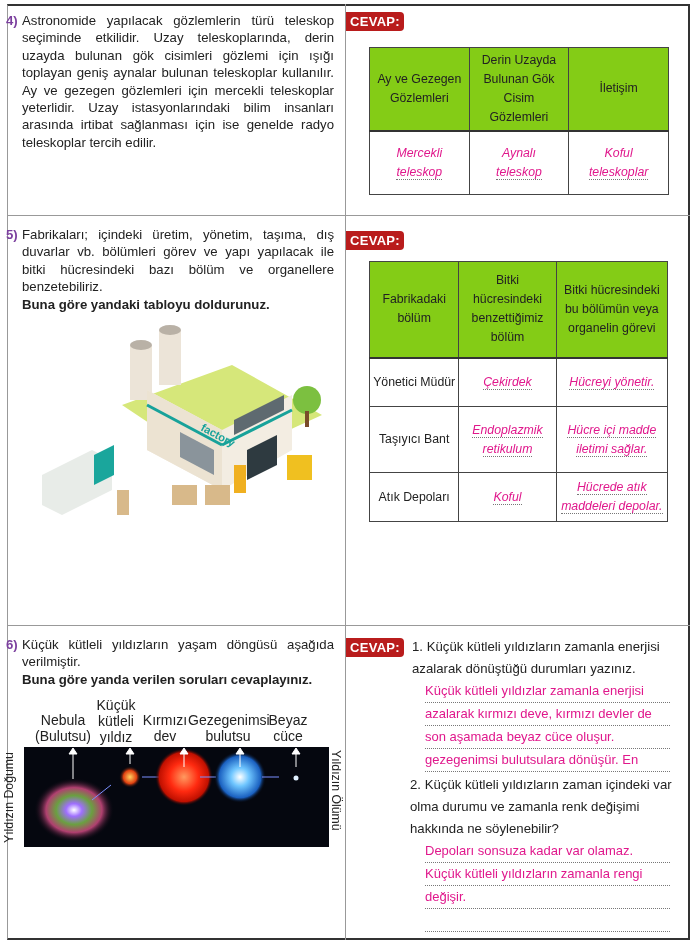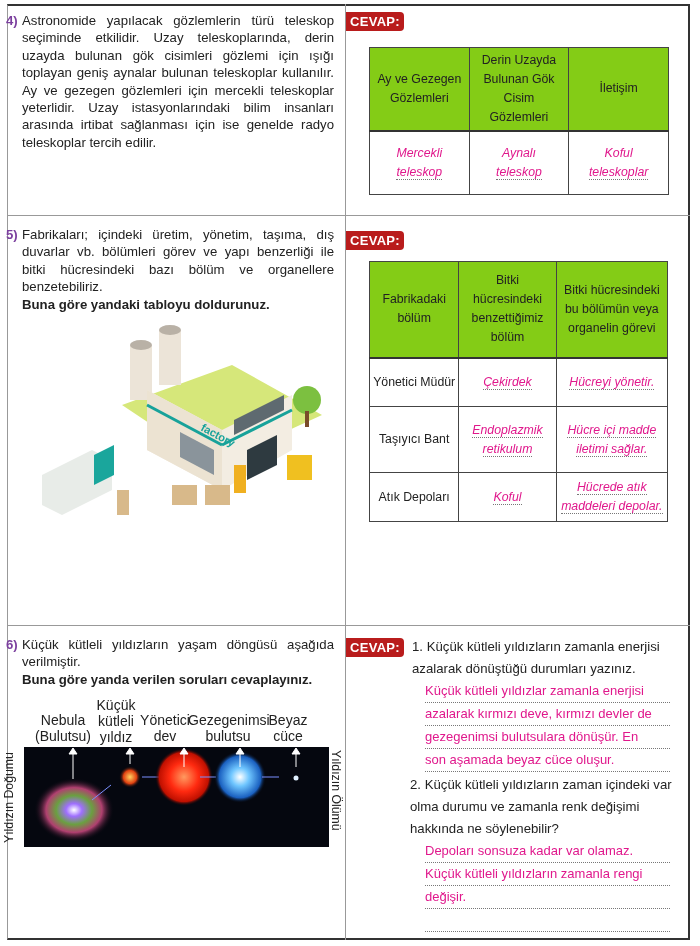--- a/index.html
+++ b/index.html
@@ -51,21 +51,21 @@
   <tr style="height:64px">
     <td><span class="ans">Mercekli</span><br><span class="ans dot">teleskop</span></td>
     <td><span class="ans">Aynalı</span><br><span class="ans dot">teleskop</span></td>
     <td><span class="ans">Koful</span><br><span class="ans dot">teleskoplar</span></td>
   </tr>
 </tbody>
   </table>
 
 <div class="q" style="top:226px">
   <span class="qnum">5)</span>
-  <span>Fabrikaları; içindeki üretim, yönetim, taşıma, dış duvarlar vb. bölümleri görev ve yapı benzerliği ile bitki hücresindeki bazı bölüm ve organellere benzetebiliriz.</span>
+  <span>Fabrikaları; içindeki üretim, yönetim, taşıma, dış duvarlar vb. bölümleri görev ve yapı yapılacak ile bitki hücresindeki bazı bölüm ve organellere benzetebiliriz.</span>
   <b>Buna göre yandaki tabloyu doldurunuz.</b>
 </div>
 
 <svg class="factory" viewBox="0 0 310 210">
   <polygon points="100,80 190,140 300,90 210,40" fill="#d6e77a"></polygon>
   <rect x="108" y="20" width="22" height="55" fill="#ece4d8"></rect>
   <ellipse cx="119" cy="20" rx="11" ry="5" fill="#b9b1a6"></ellipse>
   <rect x="137" y="5" width="22" height="55" fill="#ece4d8"></rect>
   <ellipse cx="148" cy="5" rx="11" ry="5" fill="#b9b1a6"></ellipse>
   <polygon points="125,65 200,105 270,70 270,125 200,165 125,125" fill="#f3ede2"></polygon>
@@ -115,21 +115,21 @@
   </table>
 
 <div class="q" style="top:636px">
   <span class="qnum">6)</span>
   <span>Küçük kütleli yıldızların yaşam döngüsü aşağıda verilmiştir.</span>
   <b>Buna göre yanda verilen soruları cevaplayınız.</b>
 </div>
 
 <div class="lab" style="left:28px; top:712px; width:70px">Nebula (Bulutsu)</div>
 <div class="lab" style="left:96px; top:697px; width:40px">Küçük kütleli yıldız</div>
-<div class="lab" style="left:140px; top:712px; width:50px">Yönetici dev</div>
+<div class="lab" style="left:140px; top:712px; width:50px">Kırmızı dev</div>
 <div class="lab" style="left:188px; top:712px; width:80px">Gezegenimsi bulutsu</div>
 <div class="lab" style="left:268px; top:712px; width:40px">Beyaz cüce</div>
 
 <div class="vtext" style="left:2px; top:843px; transform:rotate(-90deg); transform-origin:0 0;">Yıldızın Doğumu</div>
 <div class="vtext" style="left:343px; top:750px; transform:rotate(90deg); transform-origin:0 0;">Yıldızın Ölümü</div>
 
 <svg class="stars" viewBox="0 0 305 100">
   <defs>
     <radialGradient id="neb">
         <stop offset="0" stop-color="#ffffff"></stop>
@@ -181,22 +181,22 @@
 
 <div class="badge" style="left:346px; top:638px">CEVAP:</div>
 
 <div class="subq" style="left:412px; top:636px; width:265px">
   <span>1.</span>
   <span>Küçük kütleli yıldızların zamanla enerjisi azalarak dönüştüğü durumları yazınız.</span>
 </div>
 <div class="answer-lines" style="top:680px">
   <div class="ln">Küçük kütleli yıldızlar zamanla enerjisi</div>
   <div class="ln">azalarak kırmızı deve, kırmızı devler de</div>
+  <div class="ln">son aşamada beyaz cüce oluşur.</div>
   <div class="ln">gezegenimsi bulutsulara dönüşür. En</div>
-  <div class="ln">son aşamada beyaz cüce oluşur.</div>
 </div>
 
 <div class="subq" style="left:410px; top:774px; width:265px">
   <span>2.</span>
   <span>Küçük kütleli yıldızların zaman içindeki var olma durumu ve zamanla renk değişimi hakkında ne söylenebilir?</span>
 </div>
 <div class="answer-lines" style="top:840px">
   <div class="ln">Depoları sonsuza kadar var olamaz.</div>
   <div class="ln">Küçük kütleli yıldızların zamanla rengi</div>
   <div class="ln">değişir.</div>

